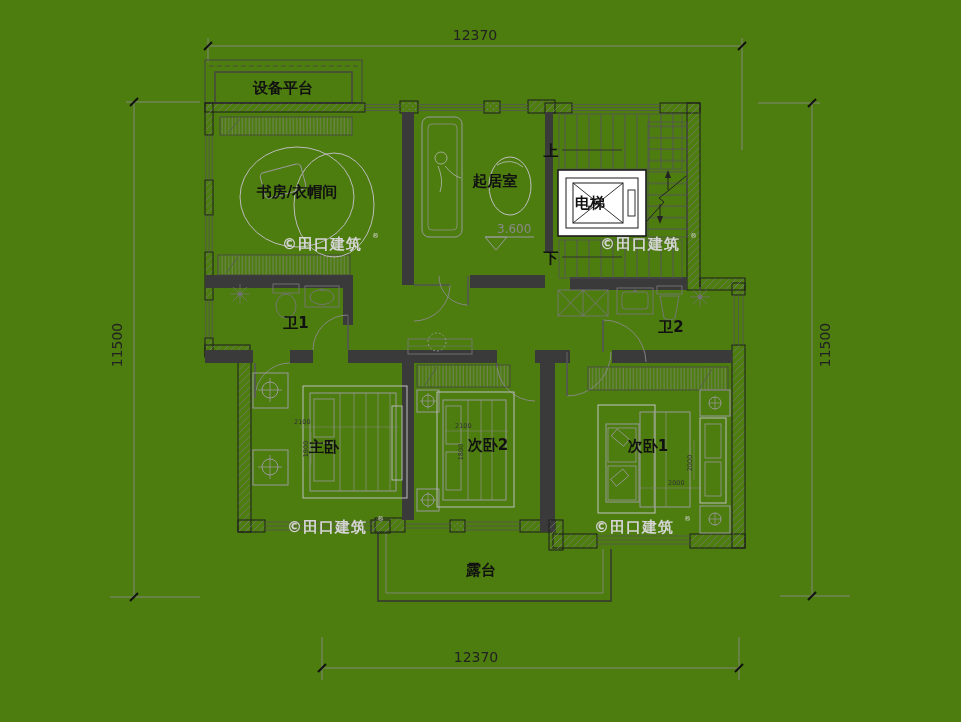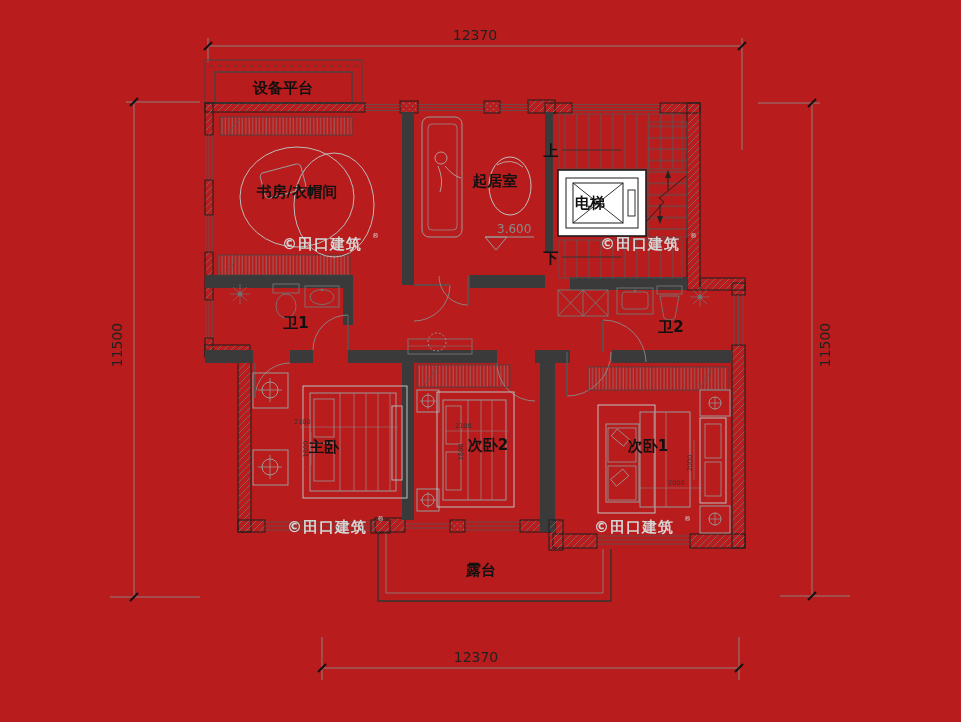--- a/index.html
+++ b/index.html
@@ -1,16 +1,16 @@
 <!DOCTYPE html>
 <html><head>
 <meta charset="utf-8">
 <style>
   html,body{margin:0;padding:0;background:#ffffff;}
-  #canvas{position:relative;width:961px;height:722px;background:#b91c1c;overflow:hidden;
+  #canvas{position:relative;width:961px;height:722px;background:#4d7c0f;overflow:hidden;
           font-family:"DejaVu Sans","Liberation Sans",sans-serif;}
   svg{position:absolute;left:0;top:0;}
   text{font-family:"DejaVu Sans","Liberation Sans",sans-serif;}
   .room-label{font-size:15px;font-weight:600;fill:#111;}
   .dim-label{font-size:14px;fill:#222;}
   .tiny-dim{font-size:6.5px;fill:#333;}
   .stair-label{font-size:15px;font-weight:600;fill:#111;}
   .level-label{font-size:12px;fill:#8a8a8a;}
   .watermark{font-size:15px;font-weight:700;fill:#d5d5d5;letter-spacing:1px;}
   .watermark-reg{font-size:7px;fill:#d5d5d5;}

